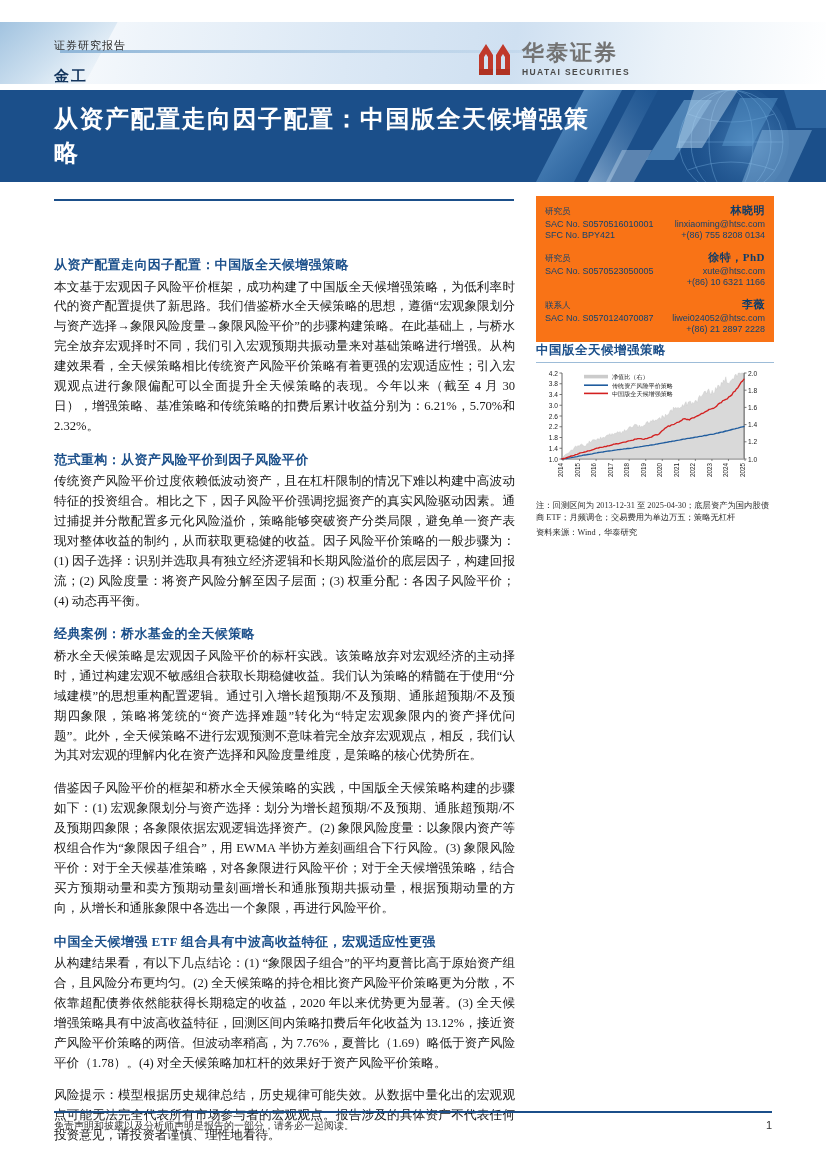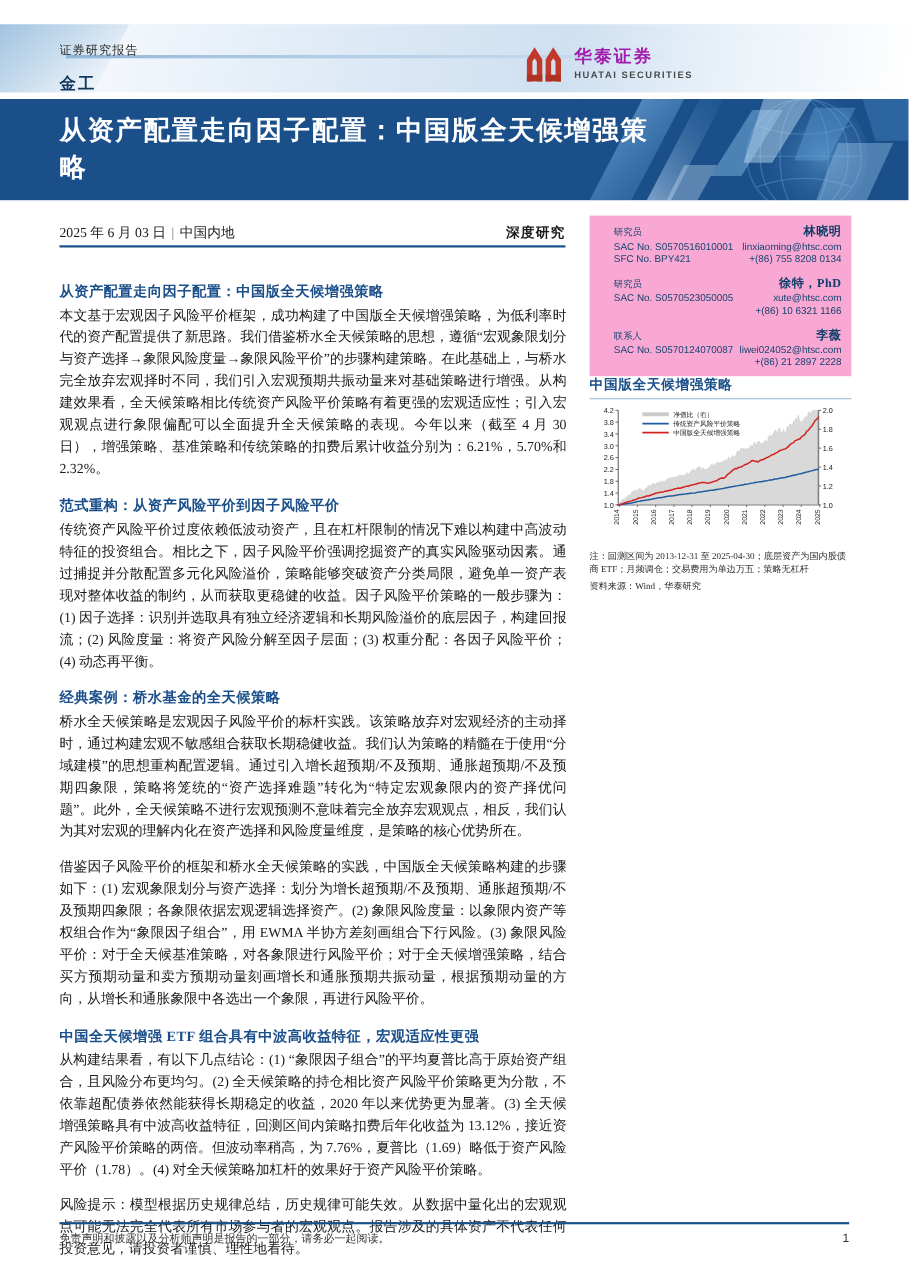--- a/index.html
+++ b/index.html
@@ -33,21 +33,21 @@
     position:absolute;left:54px;top:38px;font-size:11px;color:#2b2b2b;
     letter-spacing:1px;font-family:"Liberation Serif",serif;
   }
   .sector{
     position:absolute;left:54px;top:67px;font-size:15px;font-weight:bold;color:#13355e;
     letter-spacing:2px;
   }
   .logo{position:absolute;right:28px;top:42px;display:flex;align-items:center;gap:9px;}
   .logo-mark{width:36px;height:33px;position:relative;}
   .logo-txt{display:flex;flex-direction:column;line-height:1;}
-  .logo-cn{font-size:16px;font-weight:bold;color:#a21caf;letter-spacing:2px;}
+  .logo-cn{font-size:22px;font-weight:bold;color:#737373;letter-spacing:2px;}
   .logo-en{font-size:8.5px;color:#4a4a4a;letter-spacing:1.4px;margin-top:4px;
            font-family:"Liberation Sans",sans-serif;font-weight:bold;}
 
   
   .title-banner{
     position:absolute;left:0;top:90px;width:826px;height:92px;
     background:#1b4f8a;
     overflow:hidden;
   }
   .tb-gfx{position:absolute;right:0;top:0;width:300px;height:92px;overflow:hidden;}
@@ -77,21 +77,21 @@
     color:#1b4f8a;font-weight:bold;font-size:13px;margin:0 0 2px 0;letter-spacing:.4px;
   }
   .sec-p{margin:0 0 14px 0;color:#181818;}
   .sec-p:last-child{margin-bottom:0;}
   .blk{margin-bottom:13px;}
   .blk:last-child{margin-bottom:0;}
 
   
   .rail{position:absolute;left:536px;top:196px;width:238px;}
   .analysts{
-    background:#f9a8d4;padding:7px 9px 8px 22px;
+    background:#f97316;padding:7px 9px 8px 9px;
     font-family:"Liberation Sans",sans-serif;
   }
   .an{margin-bottom:10px;}
   .an:last-child{margin-bottom:0;}
   .an-top{display:flex;justify-content:space-between;align-items:baseline;}
   .an-role{font-size:8.5px;color:#14436f;font-family:"Liberation Serif",serif;}
   .an-name{font-size:11px;font-weight:bold;color:#0f3c68;
            font-family:"Liberation Serif",serif;letter-spacing:.5px;}
   .an-line{display:flex;justify-content:space-between;font-size:9px;color:#14436f;margin-top:1px;}
   .an-line .r{text-align:left;}
@@ -177,26 +177,20 @@
         <polygon points="214,8 252,8 226,56 196,56" fill="#5f9ed0" opacity=".45"></polygon>
         <polygon points="236,40 286,40 262,92 216,92" fill="#9cc8ea" opacity=".4"></polygon>
         <polygon points="258,0 300,0 300,38 270,38" fill="#4f90c8" opacity=".35"></polygon>
         <polygon points="96,60 126,60 108,92 80,92" fill="#d6e8f7" opacity=".35"></polygon>
       </svg>
       <div class="title-cn">从资产配置走向因子配置：中国版全天候增强策略</div>
     </div>
   </div>
 
   <div class="meta">
-    <div class="meta-row">
-      <div class="meta-date">
-        <span>2025 年 6 月 03 日</span><span class="sep">|</span><span>中国内地</span>
-      </div>
-      <div class="meta-tag">深度研究</div>
-    </div>
     <div class="meta-rule"></div>
   </div>
 
   <div class="body-col">
 
     <div class="blk">
       <div class="sec-h">从资产配置走向因子配置：中国版全天候增强策略</div>
       <p class="sec-p">本文基于宏观因子风险平价框架，成功构建了中国版全天候增强策略，为低利率时代的资产配置提供了新思路。我们借鉴桥水全天候策略的思想，遵循“宏观象限划分与资产选择→象限风险度量→象限风险平价”的步骤构建策略。在此基础上，与桥水完全放弃宏观择时不同，我们引入宏观预期共振动量来对基础策略进行增强。从构建效果看，全天候策略相比传统资产风险平价策略有着更强的宏观适应性；引入宏观观点进行象限偏配可以全面提升全天候策略的表现。今年以来（截至 4 月 30 日），增强策略、基准策略和传统策略的扣费后累计收益分别为：6.21%，5.70%和 2.32%。</p>
     </div>
 

